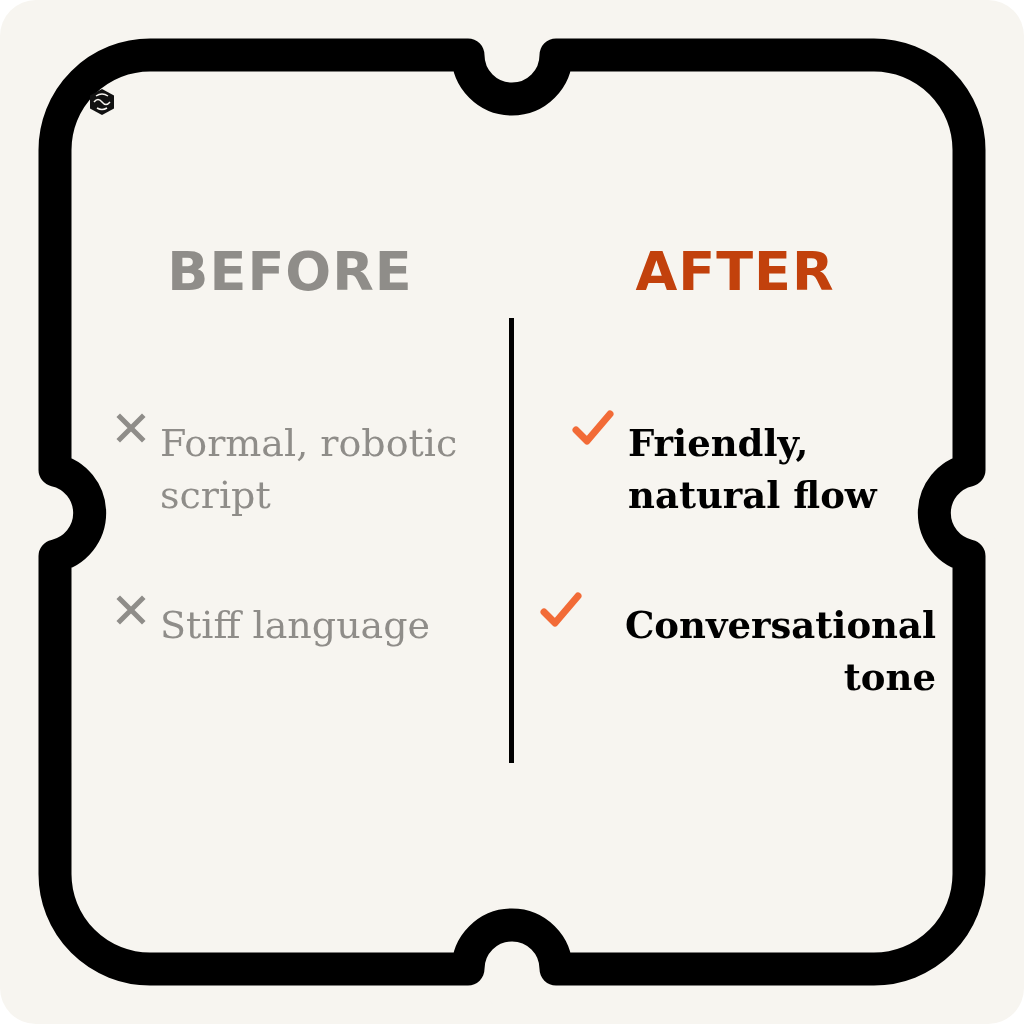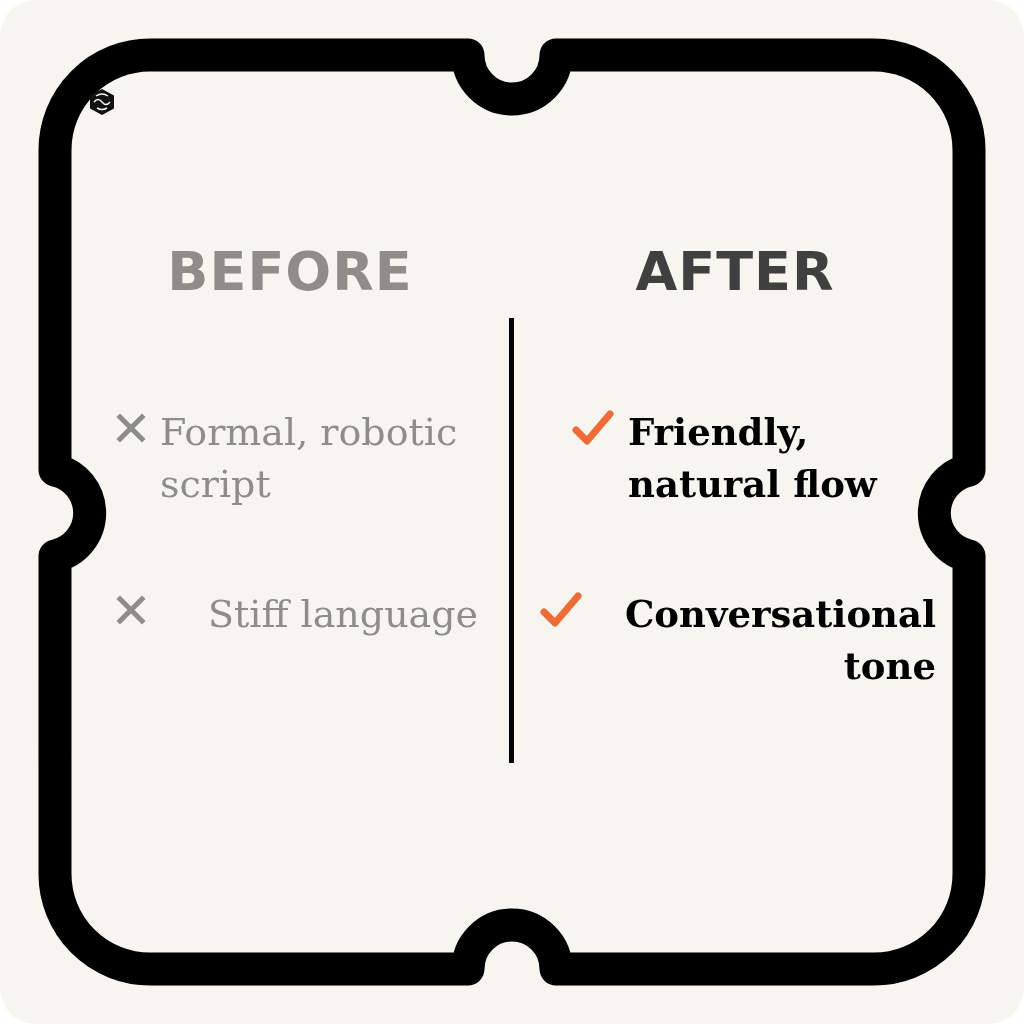--- a/index.html
+++ b/index.html
@@ -22,25 +22,25 @@
       text-align: center;
     }
     .heading.before { left: 130px; width: 320px; }
     .heading.after { left: 575px; width: 320px; }
     .divider {
       position: absolute; left: 509px; top: 318px; width: 5px; height: 445px;
       background: #000;
     }
     .item { position: absolute; display: flex; align-items: flex-start; }
     .item .mark { width: 44px; flex: 0 0 44px; height: 44px; display: flex; align-items: center; justify-content: flex-start; }
-    .item .text { font-size: 38px; line-height: 52px; }
+    .item .text { font-size: 38px; line-height: 52px; margin-top: 11px; }
     .before-item .text { color: #8f8d89; font-family: "DejaVu Serif", serif; font-weight: normal; }
     .after-item .text { color: #000; font-family: "DejaVu Serif", serif; font-weight: bold; font-size: 37px; }
     .b1 { left: 116px; top: 406px; }
-    .b2 { left: 116px; top: 588px; gap: 48px; }
+    .b2 { left: 116px; top: 588px; }
     .a1 { left: 572px; top: 406px; }
     .a2 { left: 540px; top: 588px; text-align: right; }
   </style>
 </head>
 <body>
 
 <div class="canvas">
   <svg class="frame-svg" width="1024" height="1024" viewBox="0 0 1024 1024">
 
     <path fill="none" stroke="#000" stroke-width="33" stroke-linejoin="round" d="M 150 55
@@ -66,21 +66,21 @@
     <circle cx="985" cy="512" r="28" fill="#f7f5f0"></circle>
     <circle cx="39" cy="512" r="28" fill="#f7f5f0"></circle>
   </svg>
 
   <svg class="logo" viewBox="0 0 28 28">
     <polygon points="14,1 26,7.5 26,20.5 14,27 2,20.5 2,7.5" fill="#111"></polygon>
     <path d="M8 8 q6 -4 12 0 M6 14 q4 -5 8 0 q4 5 8 0 M9 20 q5 3 10 0" stroke="#f7f5f0" stroke-width="1.5" fill="none"></path>
   </svg>
 
   <div class="heading before" style="color:#8f8d89;">BEFORE</div>
-  <div class="heading after" style="color:#404040;">AFTER</div>
+  <div class="heading after" style="color:#c2410c;">AFTER</div>
 
   <div class="divider"></div>
 
   <div class="item before-item b1">
     <span class="mark">
       <svg width="30" height="30" viewBox="0 0 30 30">
           <path d="M4 4 L26 26 M26 4 L4 26" stroke="#8f8d89" stroke-width="5" stroke-linecap="square"></path>
         </svg>
     </span>
     <span class="text" style="width:300px">Formal, robotic script</span>

